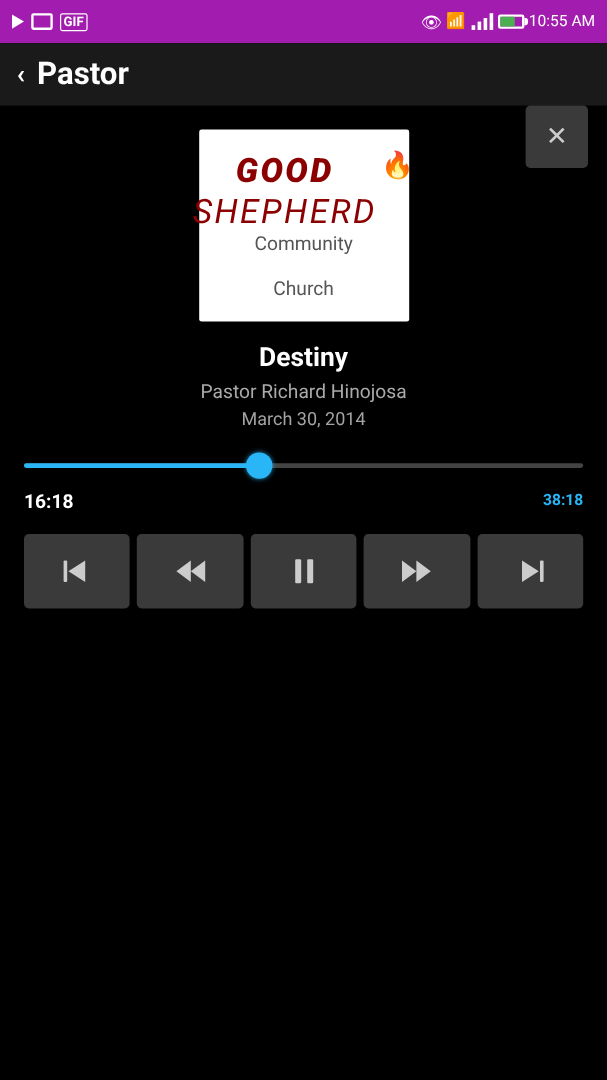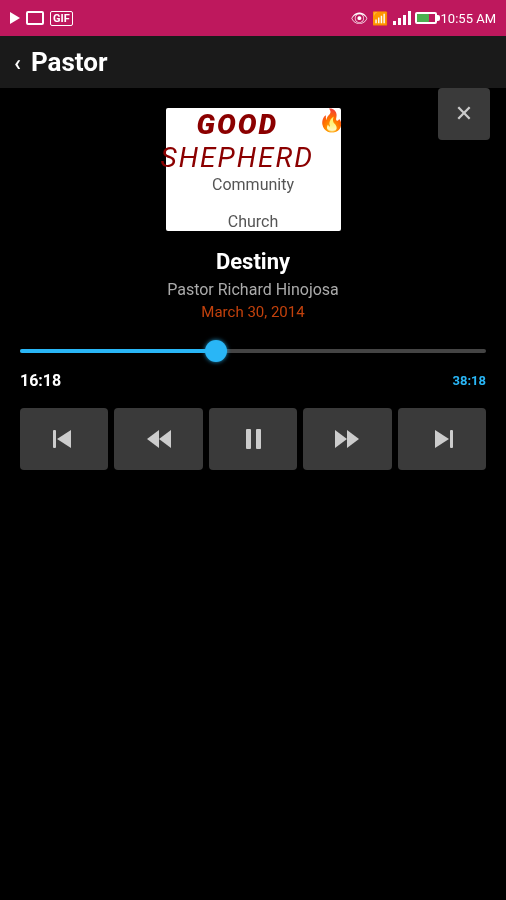--- a/index.html
+++ b/index.html
@@ -11,21 +11,21 @@
       font-family: 'Roboto', Arial, sans-serif;
       color: #fff;
       overflow: hidden;
       position: relative;
     }
 
     
     .status-bar {
       width: 100%;
       height: 36px;
-      background: #be185d;
+      background: #a21caf;
       display: flex;
       align-items: center;
       justify-content: space-between;
       padding: 0 10px;
     }
     .status-left {
       display: flex;
       align-items: center;
       gap: 6px;
     }
@@ -126,21 +126,21 @@
       padding: 20px 16px 0 16px;
       display: flex;
       flex-direction: column;
       align-items: center;
       position: relative;
     }
 
     
     .album-art-container {
       width: 175px;
-      height: 123px;
+      height: 160px;
       background: #fff;
       border-radius: 2px;
       display: flex;
       align-items: center;
       justify-content: center;
       padding: 10px;
       margin-bottom: 18px;
     }
 
     .church-logo {
@@ -206,21 +206,21 @@
       margin-bottom: 6px;
     }
     .track-author {
       font-size: 16px;
       color: #aaa;
       text-align: center;
       margin-bottom: 4px;
     }
     .track-date {
       font-size: 15px;
-      color: #c2410c;
+      color: #a3a3a3;
       text-align: left;
       margin-bottom: 20px;
     }
 
     
     .progress-container {
       width: 100%;
       padding: 0 4px;
       margin-bottom: 10px;
       position: relative;

